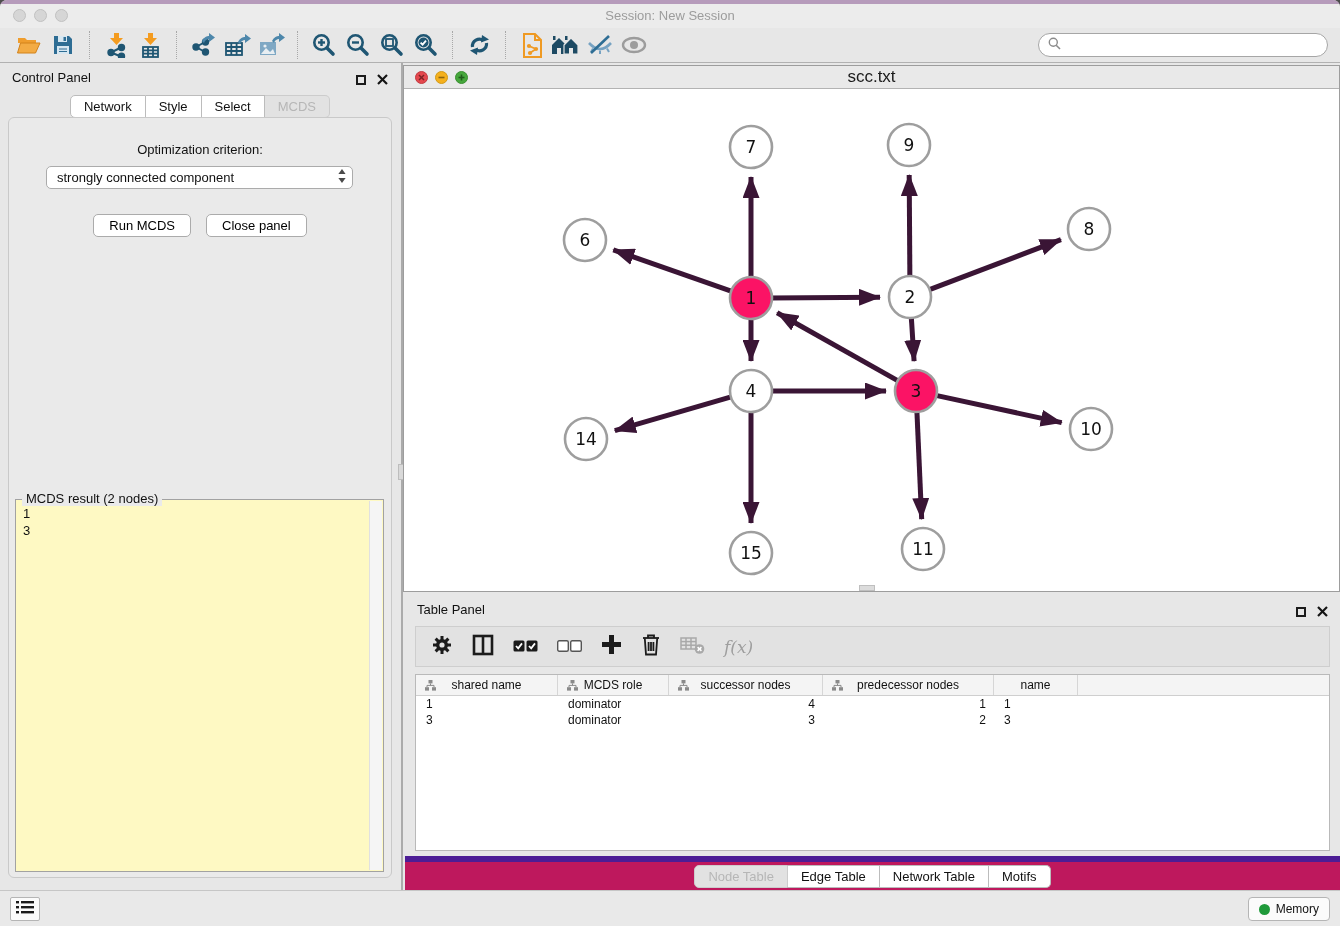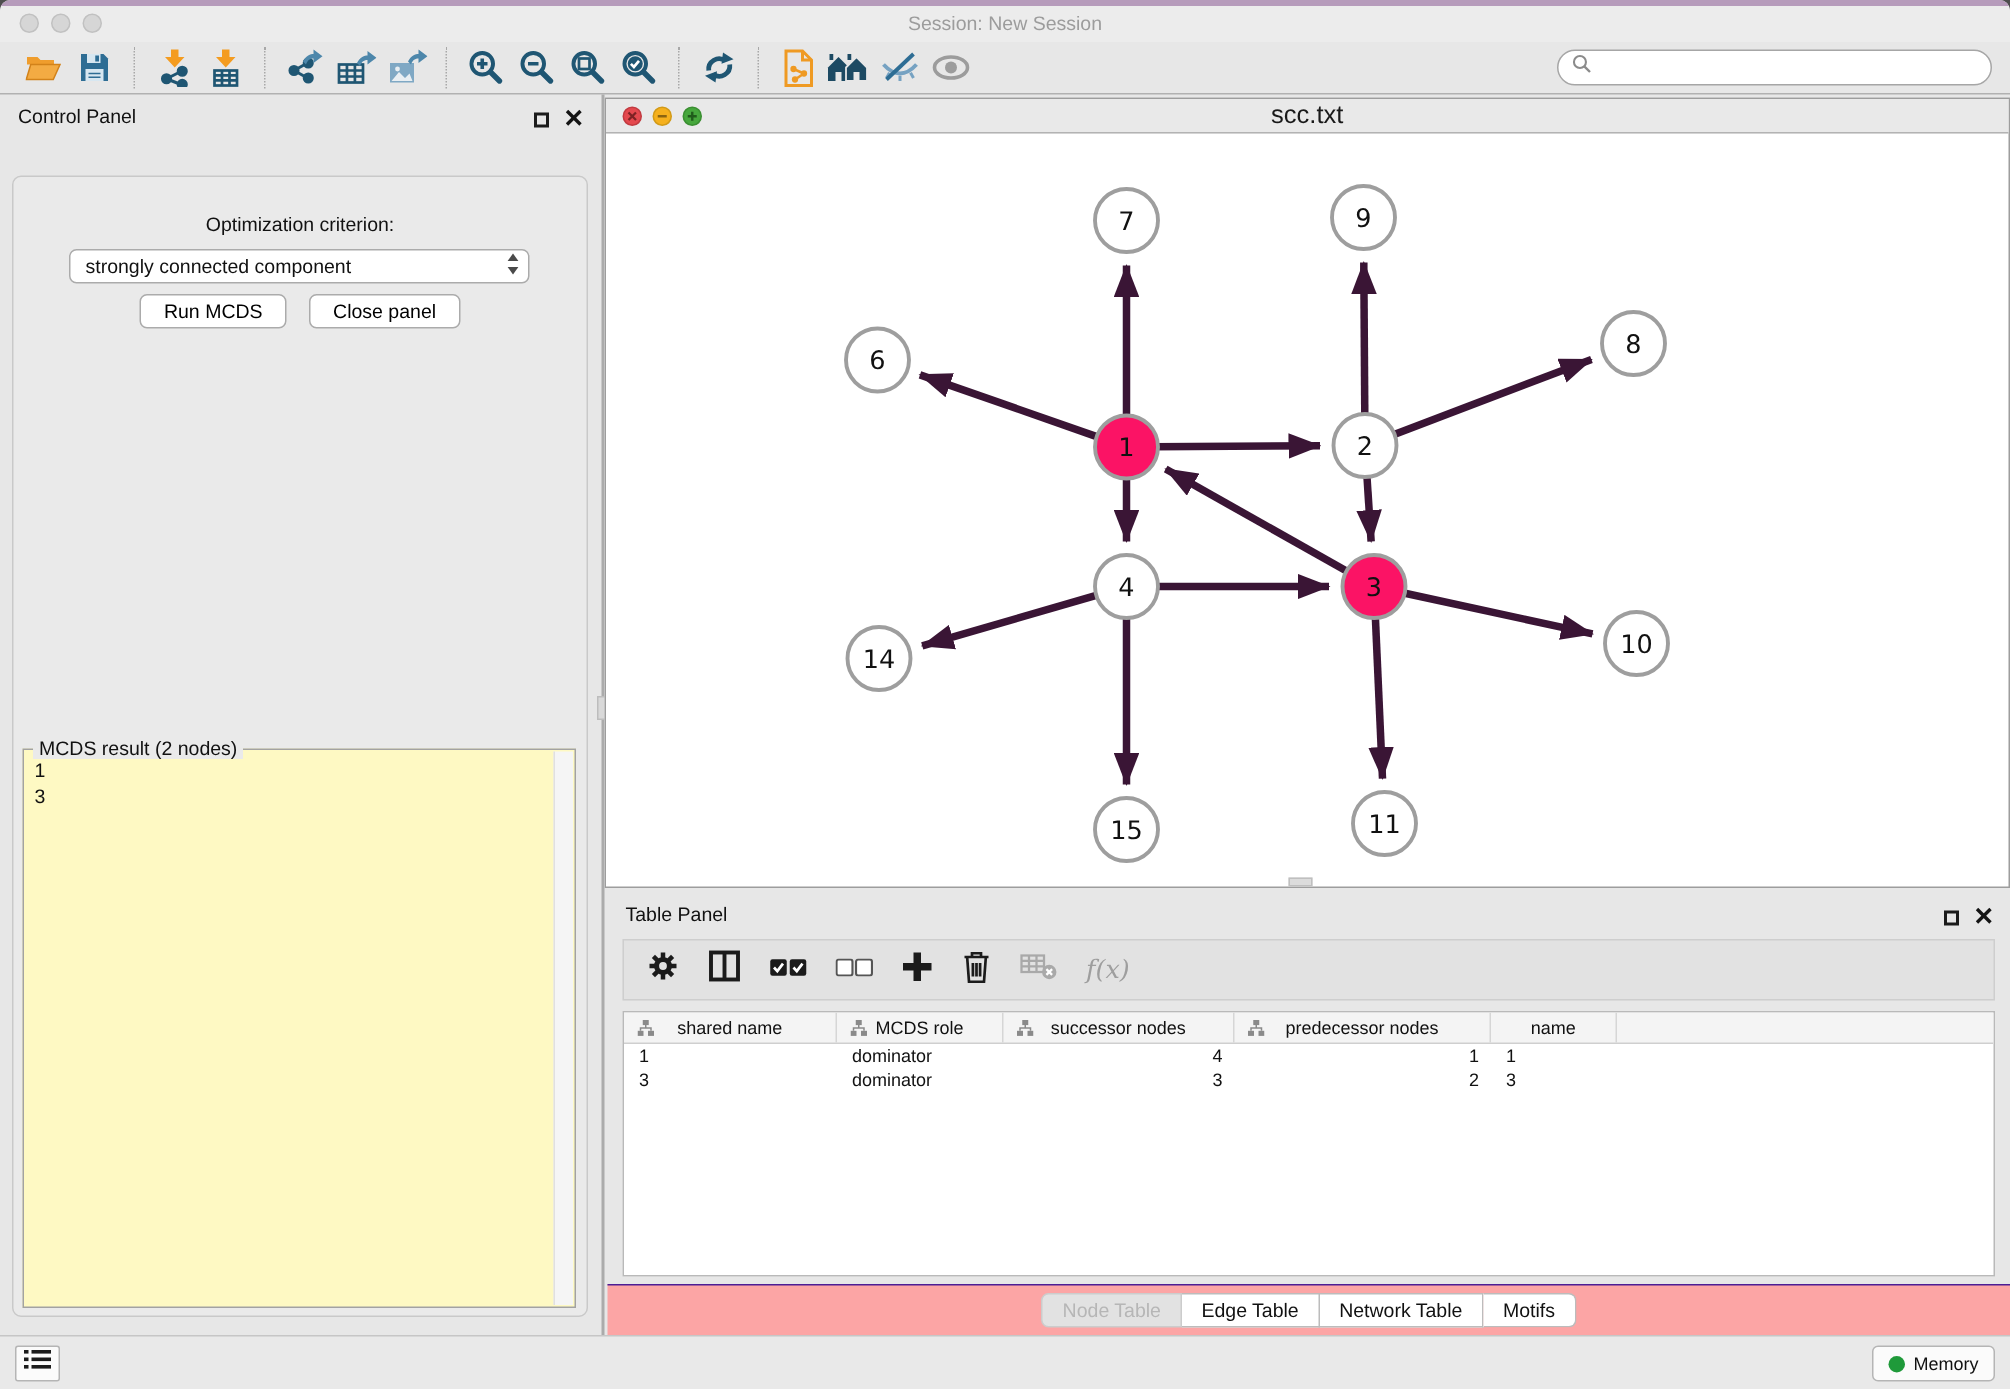--- a/index.html
+++ b/index.html
@@ -33,21 +33,21 @@
   .tab:last-child { border-radius:0 5px 5px 0; }
   .tab.active { background:#e2e2e2; color:#b6b6b6; border-color:#cccccc; }
   
   .control-panel { position:absolute; left:0; top:63px; width:400px; height:827px; }
   .cp-tabs { position:absolute; top:32px; left:0; right:0; display:flex; justify-content:center; }
   .cp-body { position:absolute; top:54px; left:8px; right:8px; bottom:12px; background:#eaeaea;
     border:1px solid #c9c9c9; border-radius:6px; }
   .opt-label { margin-top:24px; text-align:center; font-size:13px; }
   .dropdown { position:absolute; top:48px; left:37px; right:38px; height:23px; background:#fff;
     border:1px solid #ababab; border-radius:5px; display:flex; align-items:center; padding:0 5px 0 10px; font-size:13px; }
-  .btn-row { position:absolute; top:78px; left:0; right:0; display:flex; justify-content:center; gap:15px; }
+  .btn-row { position:absolute; top:96px; left:0; right:0; display:flex; justify-content:center; gap:15px; }
   .btn { font-size:13px; background:#fff; border:1px solid #ababab; border-radius:5px; padding:3px 15px; }
   .result-box { position:absolute; left:6px; right:7px; top:381px; bottom:5px; border:1px solid #a2a2a2; background:#fef9c3; }
   .result-legend { position:absolute; top:-9px; left:6px; background:#eaeaea; padding:0 4px; font-size:13px; }
   .result-text { position:absolute; inset:2px 16px 2px 2px; font-size:13px; line-height:17px; white-space:pre; padding:3px 5px; }
   .vtrack { position:absolute; right:1px; top:1px; bottom:1px; width:13px; background:#f5f5f5; border-left:1px solid #e0e0e0; }
   
   .vsplit { position:absolute; left:401px; top:63px; width:2px; bottom:36px; background:#ababab; }
   .vsplit-grip { position:absolute; left:398px; top:464px; width:8px; height:16px; background:#d9d9d9; border:1px solid #bdbdbd; }
   
   .network-window { position:absolute; left:403px; top:65px; width:937px; height:527px; background:#fff; border:1px solid #9d9d9d; }
@@ -65,22 +65,22 @@
   .table-panel { position:absolute; left:405px; top:595px; width:935px; height:295px; }
   .tp-toolbar { position:absolute; top:31px; left:10px; right:10px; height:41px; background:#e2e2e2;
     border:1px solid #cecece; border-radius:0; display:flex; align-items:center; gap:19px; padding:0 15px; }
   .tp-table { position:absolute; top:79px; left:10px; right:10px; height:177px; background:#fff; border:1px solid #b9b9b9; overflow:hidden; }
   .thead { display:flex; height:21px; background:#f4f4f4; border-bottom:1px solid #cfcfcf; }
   .th { position:relative; display:flex; align-items:center; justify-content:center; font-size:12px; border-right:1px solid #d6d6d6; flex:none; }
   .th .tree-ic { position:absolute; left:9px; top:5px; }
   .tr { display:flex; height:16px; font-size:12px; }
   .td { flex:none; line-height:16px; padding:0 10px; overflow:hidden; }
   .td.a-right { text-align:right; padding-right:8px; }
-  .tp-bottomstrip { position:absolute; left:0; right:0; bottom:0; height:34px; background:#fca5a5;
-    border-top:1px solid #4c1d95; display:flex; justify-content:center; align-items:center; }
+  .tp-bottomstrip { position:absolute; left:0; right:0; bottom:0; height:34px; background:#be185d;
+    border-top:6px solid #4c1d95; display:flex; justify-content:center; align-items:center; }
   .fx-label { font-family:"DejaVu Serif", serif; font-style:italic; font-size:17px; color:#9e9e9e; }
   
   .status-bar { position:absolute; bottom:0; left:0; right:0; height:36px; background:#e9e9e9; border-top:1px solid #c6c6c6; }
   .list-btn { position:absolute; left:10px; top:6px; width:30px; height:24px; background:#fbfbfb; border:1px solid #b5b5b5; border-radius:2px;
     display:flex; align-items:center; justify-content:center; }
   .memory-btn { position:absolute; right:10px; top:6px; height:24px; background:#fbfbfb; border:1px solid #b5b5b5; border-radius:4px;
     display:flex; align-items:center; gap:6px; padding:0 10px; font-size:12px; }
   .green-dot { width:11px; height:11px; border-radius:50%; background:#1f9a3a; }
 </style>
 </head>
@@ -278,20 +278,26 @@
       <span class="max-btn"></span>
       <span>
         <svg width="11" height="11" viewBox="0 0 11 11">
             <g stroke="#141414" stroke-width="2.2">
               <line x1="1" y1="1" x2="10" y2="10"></line>
               <line x1="10" y1="1" x2="1" y2="10"></line>
             </g>
           </svg>
       </span>
     </div>
+    <div class="cp-tabs" id="cp-tabs">
+        <div class="tab">Network</div>
+        <div class="tab">Style</div>
+        <div class="tab">Select</div>
+        <div class="tab active">MCDS</div>
+      </div>
     <div class="cp-body">
       <div class="opt-label">Optimization criterion:</div>
       <div class="dropdown">
         <span>strongly connected component</span>
         <span style="margin-left:auto">
           <svg width="10" height="16" viewBox="0 0 10 16">
               <path d="M5 1 L8.6 6 H1.4 z" fill="#4a4a4a"></path>
               <path d="M5 15 L1.4 10 h7.2 z" fill="#4a4a4a"></path>
             </svg>
         </span>

